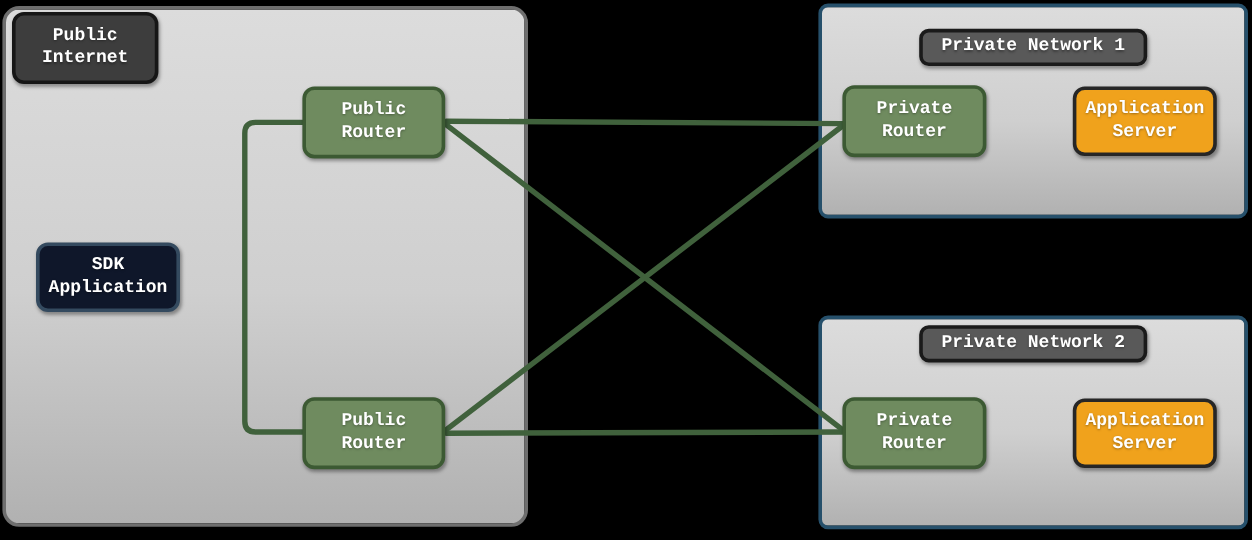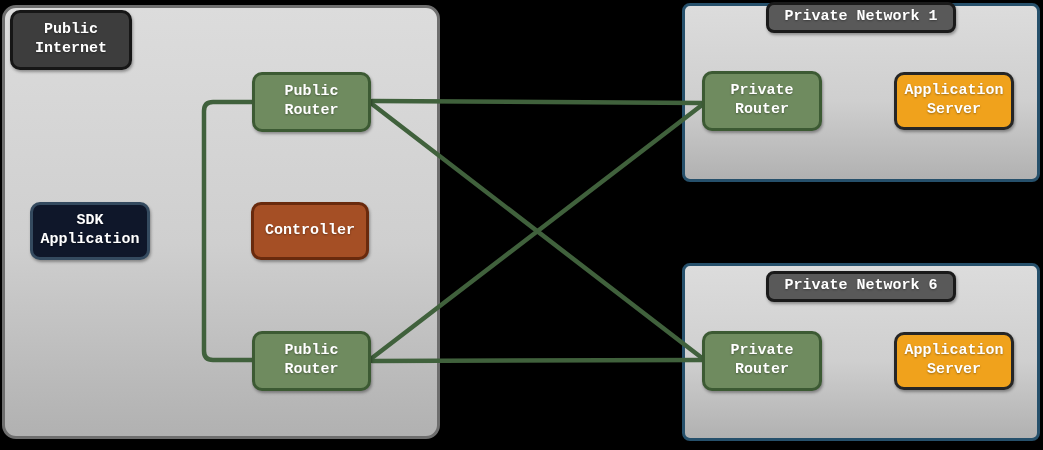--- a/index.html
+++ b/index.html
@@ -46,37 +46,36 @@
     <line x1="372" y1="104" x2="702" y2="358"></line>
     <line x1="372" y1="358" x2="702" y2="105"></line>
   </svg>
 
   <div class="node dark" style="left:10px;top:10px;width:122px;height:60px;">Public
 Internet</div>
 
   <div class="node blue" style="left:30px;top:202px;width:120px;height:58px;">SDK
 Application</div>
 
-  <div class="node rust" style="left:251px;top:202px;width:118px;height:58px;">Controller</div>
 
   <div class="node green" style="left:252px;top:72px;width:119px;height:60px;">Public
 Router</div>
 
   <div class="node green" style="left:252px;top:331px;width:119px;height:60px;">Public
 Router</div>
 
-  <div class="node netlabel" style="left:766px;top:2px;width:190px;height:31px;">Private Network 1</div>
+  <div class="node netlabel" style="left:766px;top:24px;width:190px;height:31px;">Private Network 1</div>
 
   <div class="node green" style="left:702px;top:71px;width:120px;height:60px;">Private
 Router</div>
 
   <div class="node amber" style="left:894px;top:72px;width:120px;height:58px;">Application
 Server</div>
 
-  <div class="node netlabel" style="left:766px;top:271px;width:190px;height:31px;">Private Network 6</div>
+  <div class="node netlabel" style="left:766px;top:271px;width:190px;height:31px;">Private Network 2</div>
 
   <div class="node green" style="left:702px;top:331px;width:120px;height:60px;">Private
 Router</div>
 
   <div class="node amber" style="left:894px;top:332px;width:120px;height:58px;">Application
 Server</div>
 
 </div>
 
 </body></html>

